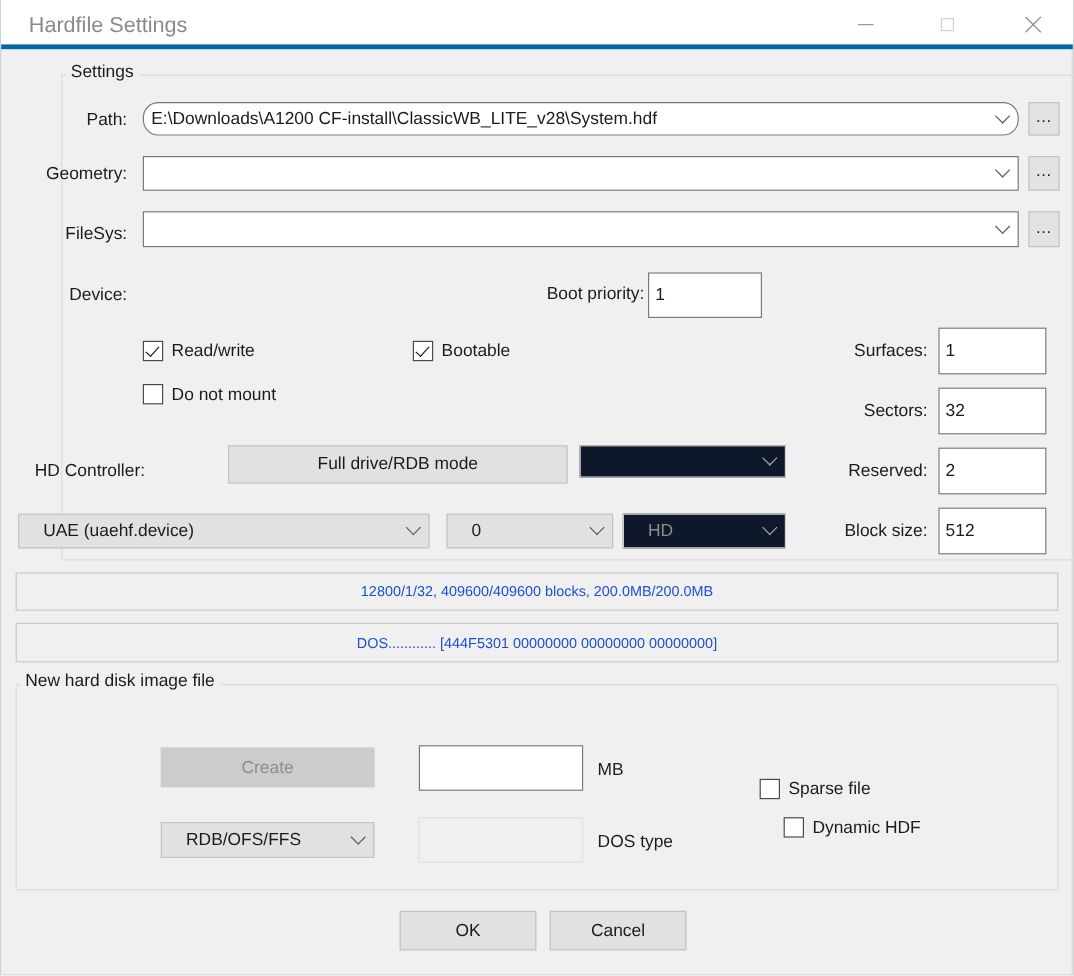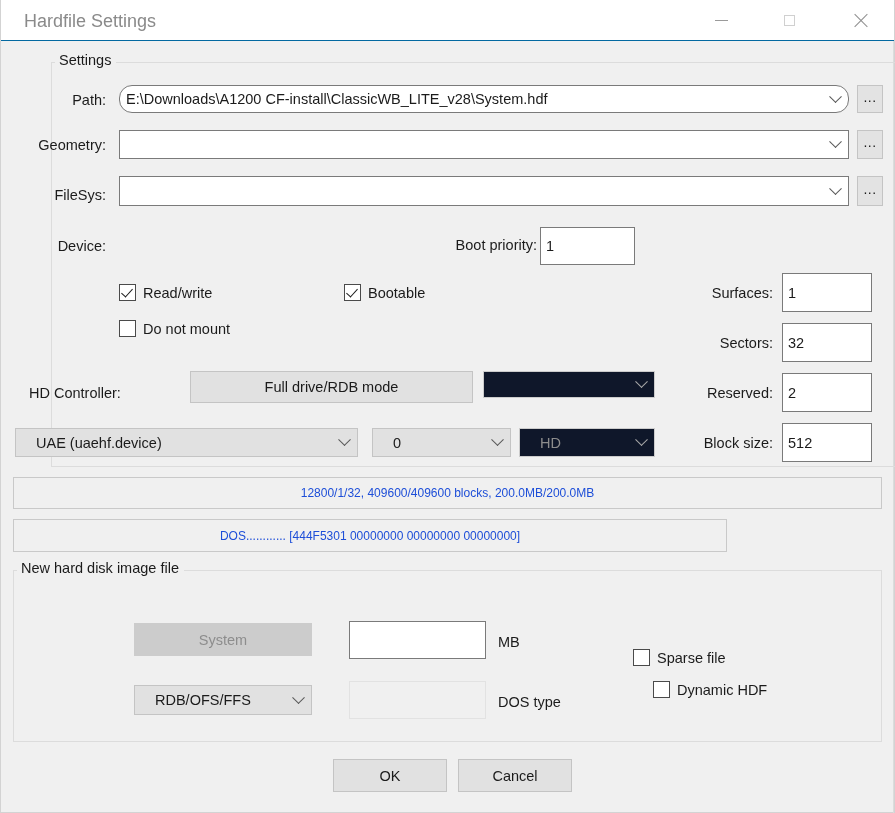--- a/index.html
+++ b/index.html
@@ -26,21 +26,21 @@
     border-right: 1px solid #d3d3d3;
     border-bottom: 1px solid #d3d3d3;
   }
 
   
   #titlebar {
     position: absolute;
     left: 0; top: 0;
     width: 893px; height: 41px;
     background: #ffffff;
-    border-bottom: 1px solid #0369a1;
+    border-bottom: 4px solid #0369a1;
   }
   #title-text {
     position: absolute;
     left: 23px; top: 11px;
     font-size: 18px;
     color: #8a8a8a;
     white-space: nowrap;
   }
   .winbtn {
     position: absolute;
@@ -356,27 +356,27 @@
 
   <div class="combo-gray combo-disabled" style="left:518px; top:428px; width:136px; height:29px;">
     <div class="cval">HD</div>
     <div class="arrow-wrap">
         <div class="chev chev-light"></div>
       </div>
   </div>
 
   <div class="infobar" style="left:12px; top:477px; width:869px; height:32px;">12800/1/32, 409600/409600 blocks, 200.0MB/200.0MB</div>
 
-  <div class="infobar" style="left:12px; top:519px; width:714px; height:33px;">DOS............ [444F5301 00000000 00000000 00000000]</div>
+  <div class="infobar" style="left:12px; top:519px; width:869px; height:33px;">DOS............ [444F5301 00000000 00000000 00000000]</div>
 
   <div class="groupbox" id="grp-newhdf">
     <div class="group-legend">New hard disk image file</div>
   </div>
 
-  <div class="btn btn-disabled" style="left:133px; top:623px; width:178px; height:33px;">System</div>
+  <div class="btn btn-disabled" style="left:133px; top:623px; width:178px; height:33px;">Create</div>
 
   <input class="txt" style="left: 348px; top: 621px; width: 137px; height: 38px;" value="">
   <div class="lbl" style="left:497px; top:634px;">MB</div>
 
   <div class="combo-gray" style="left:133px; top:685px; width:178px; height:30px;">
     <div class="cval">RDB/OFS/FFS</div>
     <div class="arrow-wrap">
         <div class="chev"></div>
       </div>
   </div>

